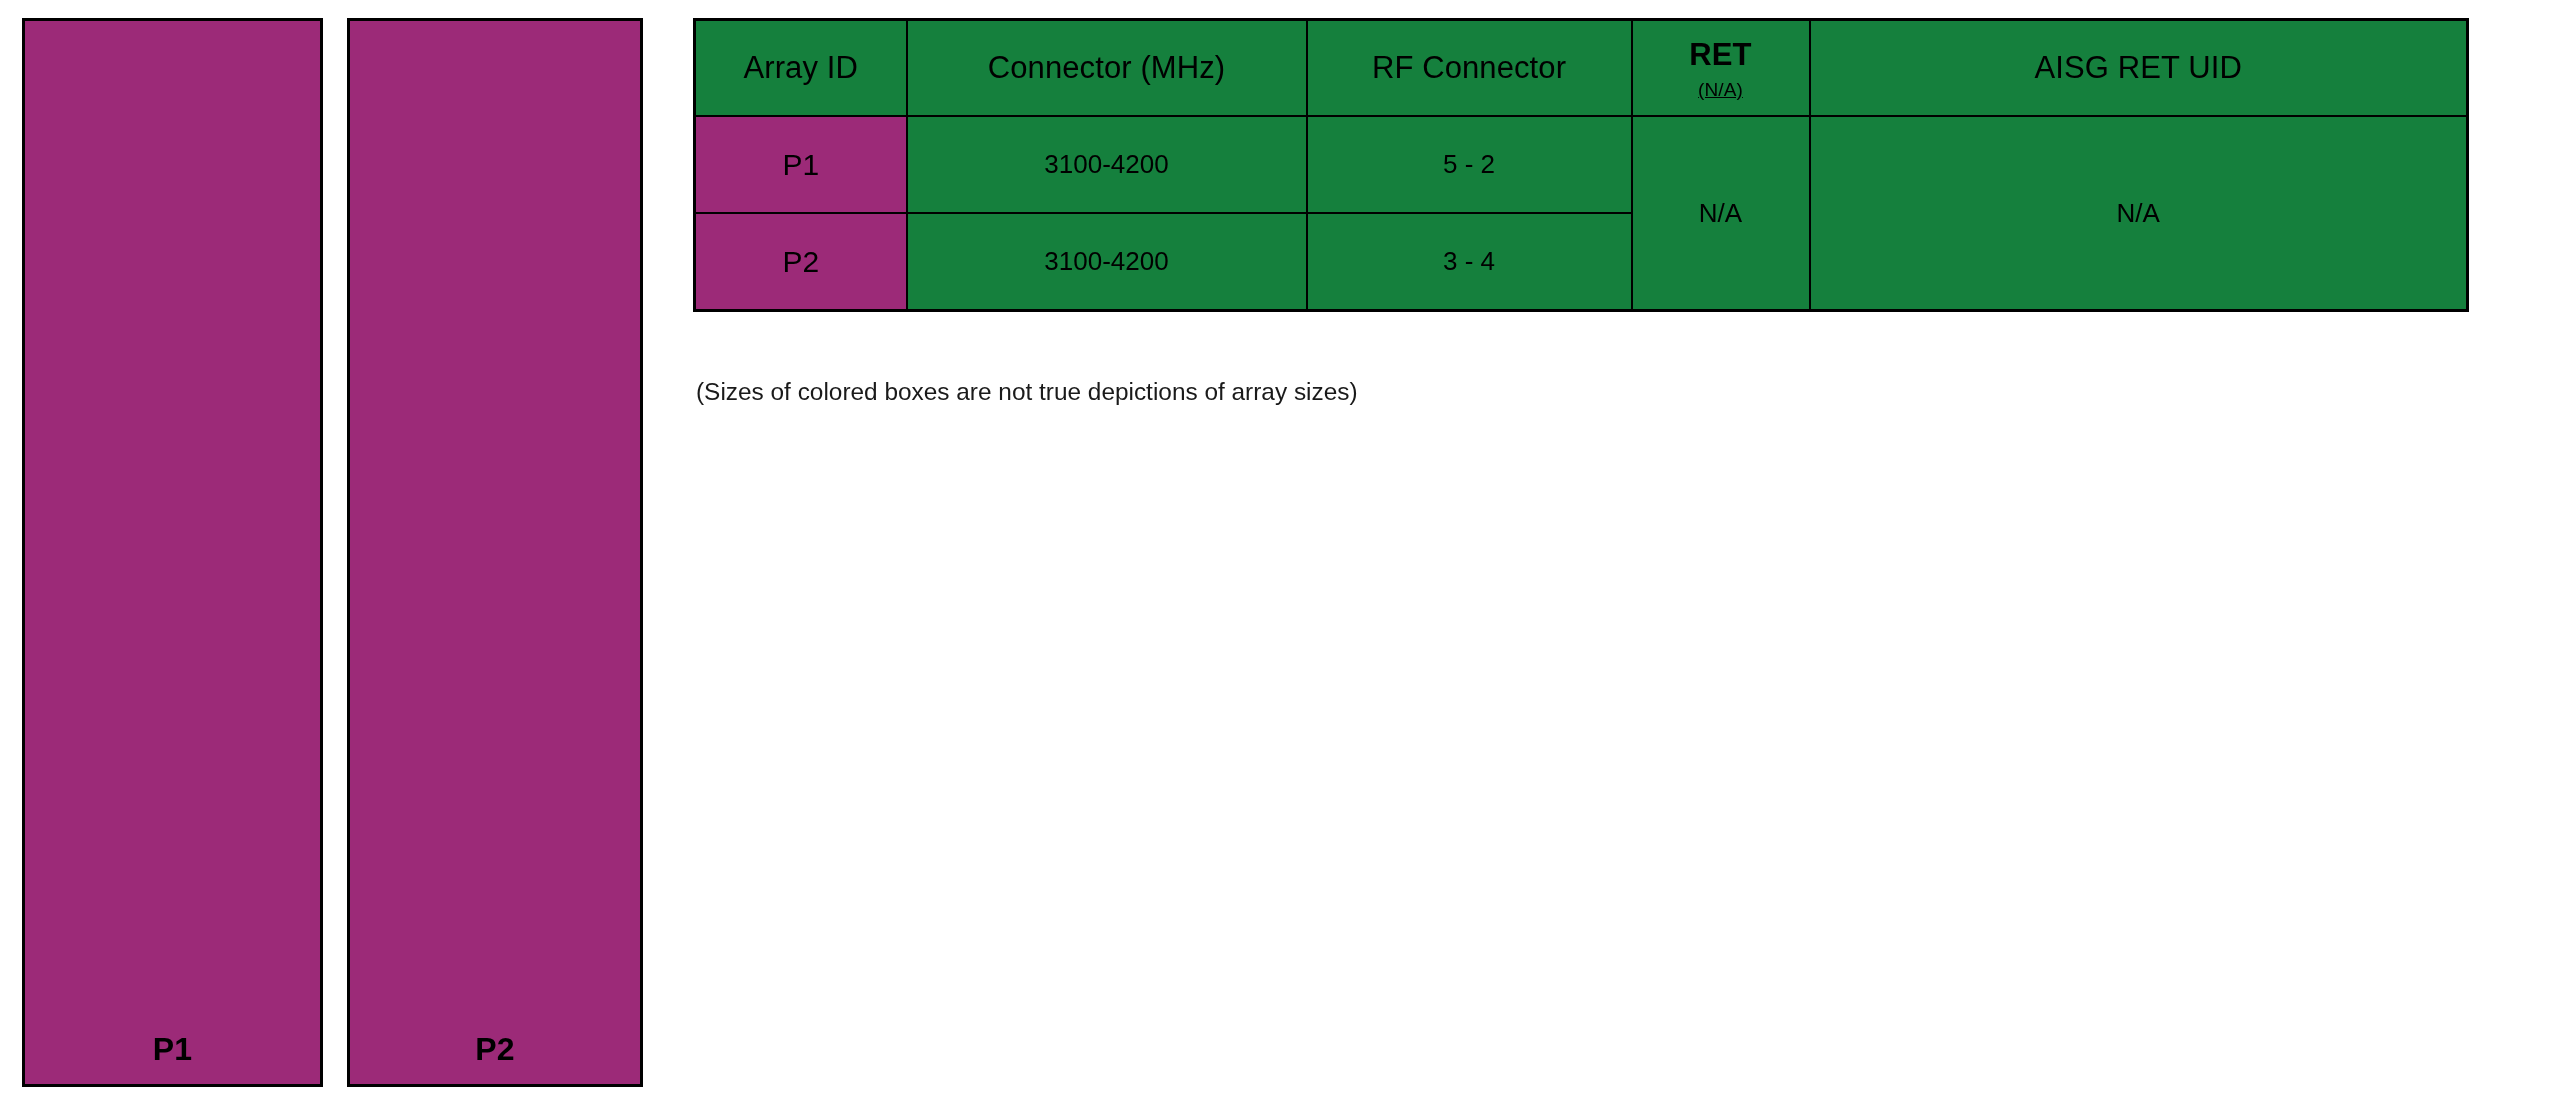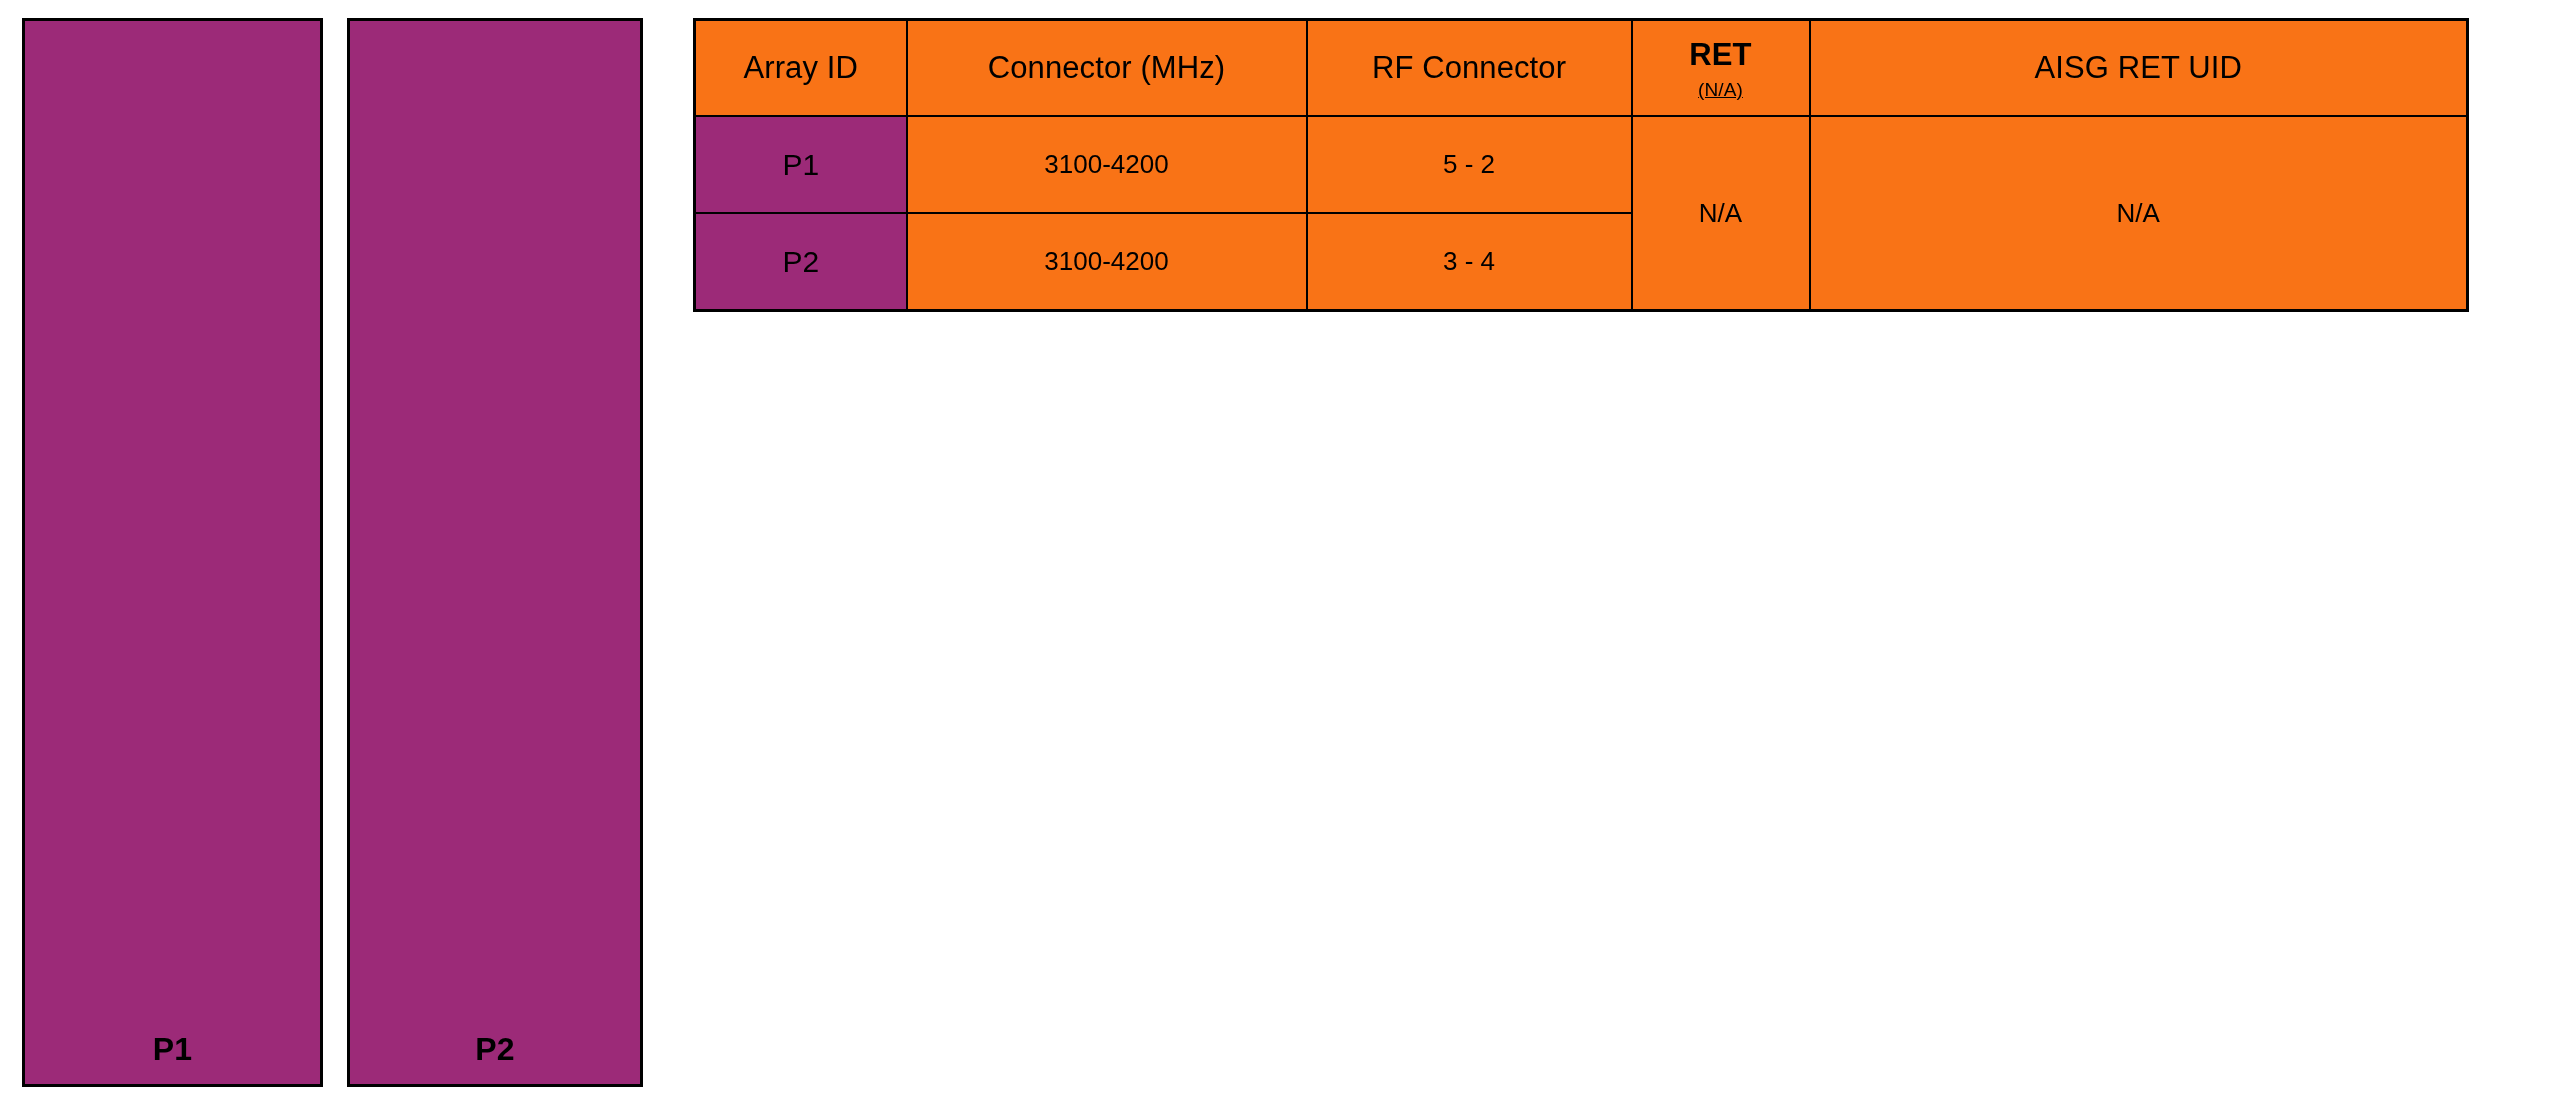--- a/index.html
+++ b/index.html
@@ -66,21 +66,21 @@
     width: 1772px;
     border: 3.3px solid #000000;
   }
   table.spec-table td,
   table.spec-table th {
     border: 2.8px solid #000000;
     text-align: center;
     vertical-align: middle;
     color: #000000;
     font-weight: normal;
-    background: #f97316;
+    background: #15803d;
     padding: 0;
   }
   thead th {
     height: 94px;
     font-size: 31px;
     font-weight: 600;
     letter-spacing: 0.1px;
   }
   tbody td {
     height: 95px;
@@ -167,15 +167,16 @@
         </tr>
         <tr>
           <td class="array-id-cell" style="background:#9C2A78;">P2</td>
           <td>3100-4200</td>
           <td>3 - 4</td>
         </tr>
       </tbody>
     </table>
   </div>
 
+  <div id="footnote">(Sizes of colored boxes are not true depictions of array sizes)</div>
 
 </div>
 
 
 </body></html>

